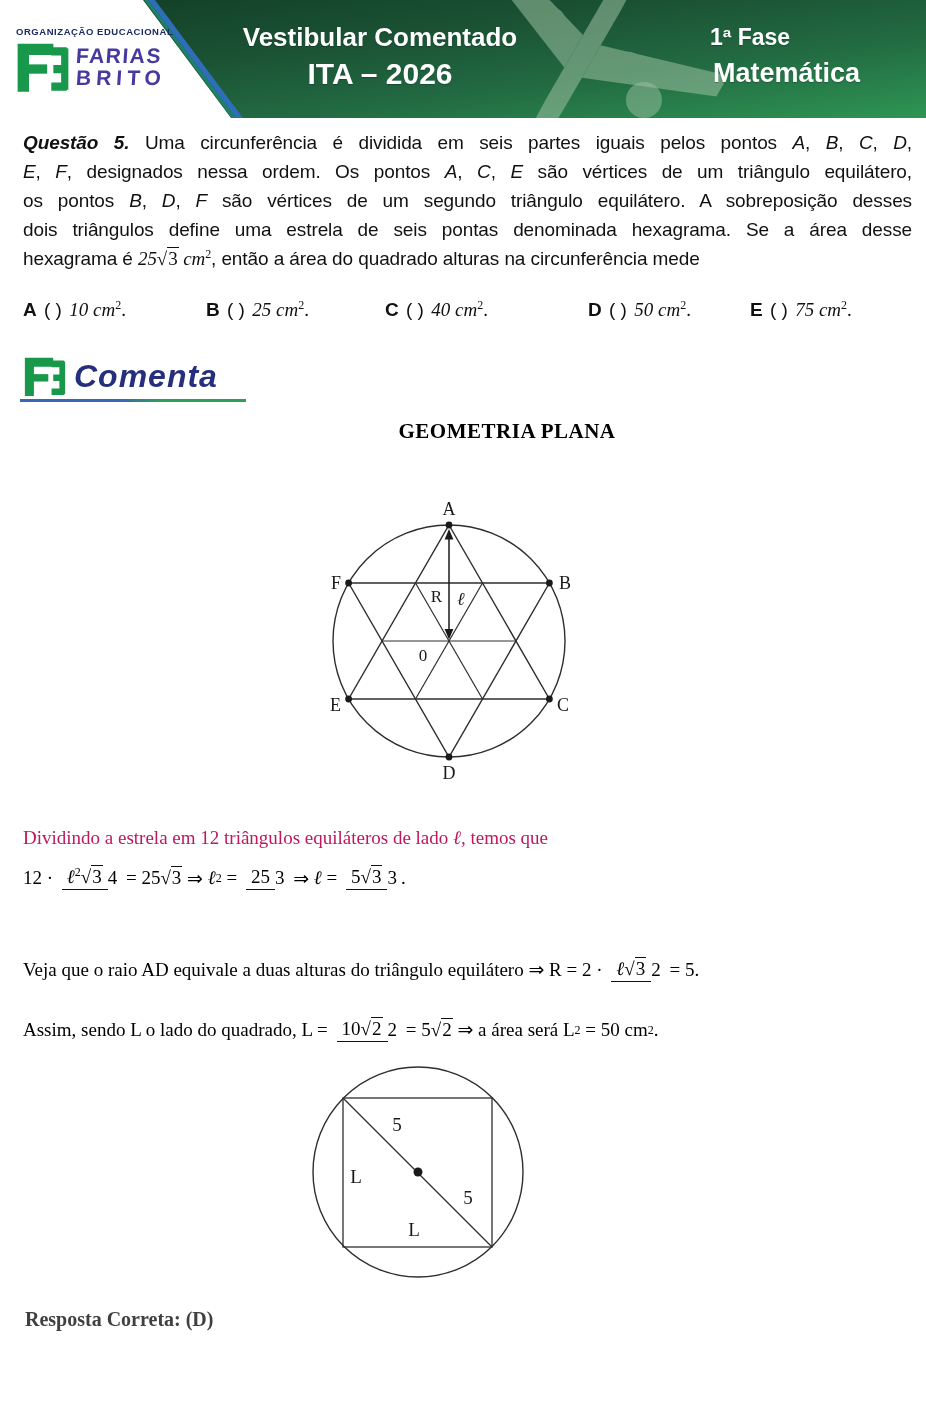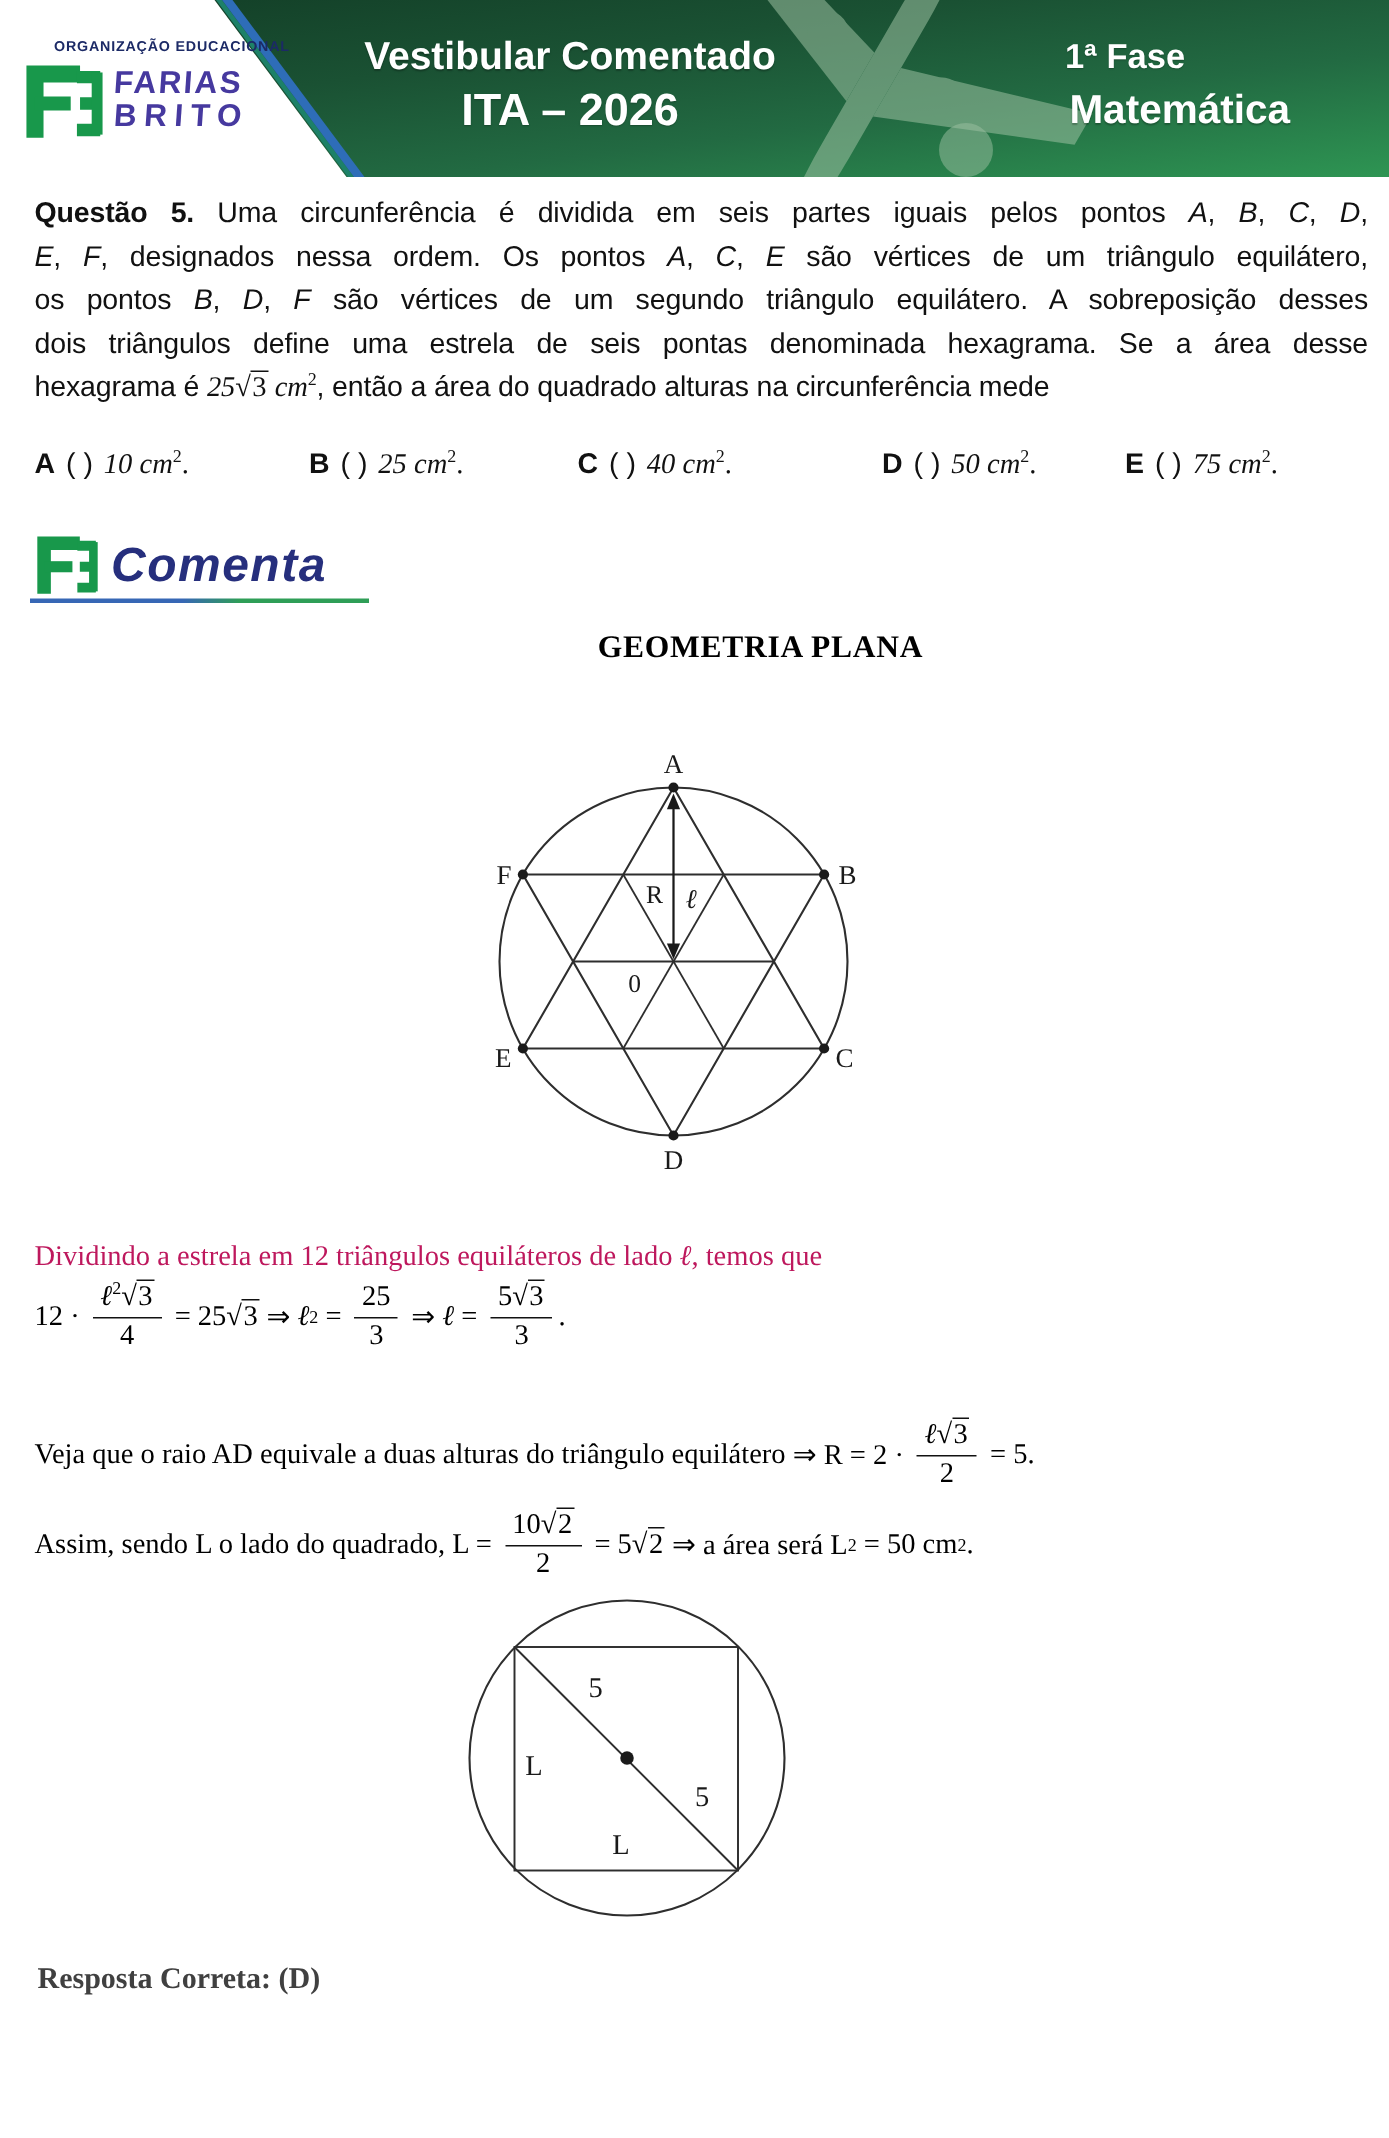--- a/index.html
+++ b/index.html
@@ -10,31 +10,31 @@
   
   .header{position:absolute;left:0;top:0;width:926px;height:118px;overflow:hidden;}
   .header svg{position:absolute;left:0;top:0;}
   .h-text{position:absolute;color:#fff;font-weight:bold;text-align:center;
           text-shadow:0 1px 1px rgba(0,0,0,.25);white-space:nowrap;}
   .h-t1{left:225px;top:22px;width:310px;font-size:26px;}
   .h-t2{left:225px;top:57px;width:310px;font-size:30px;}
   .h-p1{left:655px;top:24px;width:190px;font-size:23px;}
   .h-p2{left:640px;top:58px;width:220px;font-size:27px;text-align:right;}
   .org-label{position:absolute;left:16px;top:26px;font-size:9.5px;font-weight:bold;
-             letter-spacing:.55px;color:#1c2a66;margin-left:20px;}
+             letter-spacing:.55px;color:#1c2a66;}
   .brand{position:absolute;color:#46399f;font-weight:bold;transform:skewX(-4deg);line-height:1;}
   .brand-1{left:76px;top:45px;font-size:21px;letter-spacing:1.5px;}
   .brand-2{left:76px;top:67px;font-size:21px;letter-spacing:5px;}
 
   
   .question{position:absolute;left:23px;top:128px;width:889px;font-size:19px;line-height:29px;
             letter-spacing:-.1px;}
   .qline{text-align:justify;text-align-last:justify;height:29px;white-space:nowrap0;}
   .qline.last{text-align:left;text-align-last:auto;}
-  .b{font-weight:bold;}
+  .b{font-weight:bold;font-style:italic;}
   .i{font-style:italic;}
   .mi{font-family:"Liberation Serif","DejaVu Sans",serif;font-style:italic;}
   .mr{font-family:"Liberation Serif","DejaVu Sans",serif;white-space:pre;}
   sup{font-family:"Liberation Serif",serif;font-size:12px;line-height:0;}
   .sq{font-family:"Liberation Serif",serif;white-space:nowrap;}
   .sq .bar{border-top:1.4px solid #111;padding:0 1px;}
 
   
   .opt{position:absolute;top:299px;font-size:19px;white-space:nowrap;}
   .ol{font-weight:bold;}
@@ -47,21 +47,21 @@
   .comenta-rule{position:absolute;left:20px;top:399px;width:226px;height:3px;
                 background:linear-gradient(90deg,#3767b5 0%,#3767b5 45%,#2f9e57 62%,#2f9e57 100%);}
 
   
   .sol-heading{position:absolute;left:0;top:419px;width:926px;text-align:center;
                font-family:"Liberation Serif",serif;font-weight:bold;font-size:21px;
                letter-spacing:.5px;color:#000;padding-left:44px;}
   .serifline{position:absolute;font-family:"Liberation Serif","DejaVu Sans",serif;font-size:19px;color:#be185d;}
   .frow{position:absolute;display:flex;align-items:center;
         font-family:"Liberation Serif","DejaVu Sans",serif;font-size:19px;color:#000;white-space:pre;}
-  .frac{display:inline-flex;flex-direction:column;align-items:center;vertical-align:middle;
+  .frac{display:inline-flex;flex-direction:row;align-items:center;vertical-align:middle;
         margin:0 4px;line-height:1.2;}
   .frac .num{border-bottom:1.4px solid #111;padding:0 5px 1px;}
   .frac .den{padding-top:1px;}
   .answer{position:absolute;left:25px;top:1308px;font-family:"Liberation Serif",serif;
           font-weight:bold;font-size:20px;color:#404040;}
 
   .fig{position:absolute;}
   .fig text{font-family:"Liberation Serif",serif;fill:#1a1a1a;}
 </style>
 </head>

